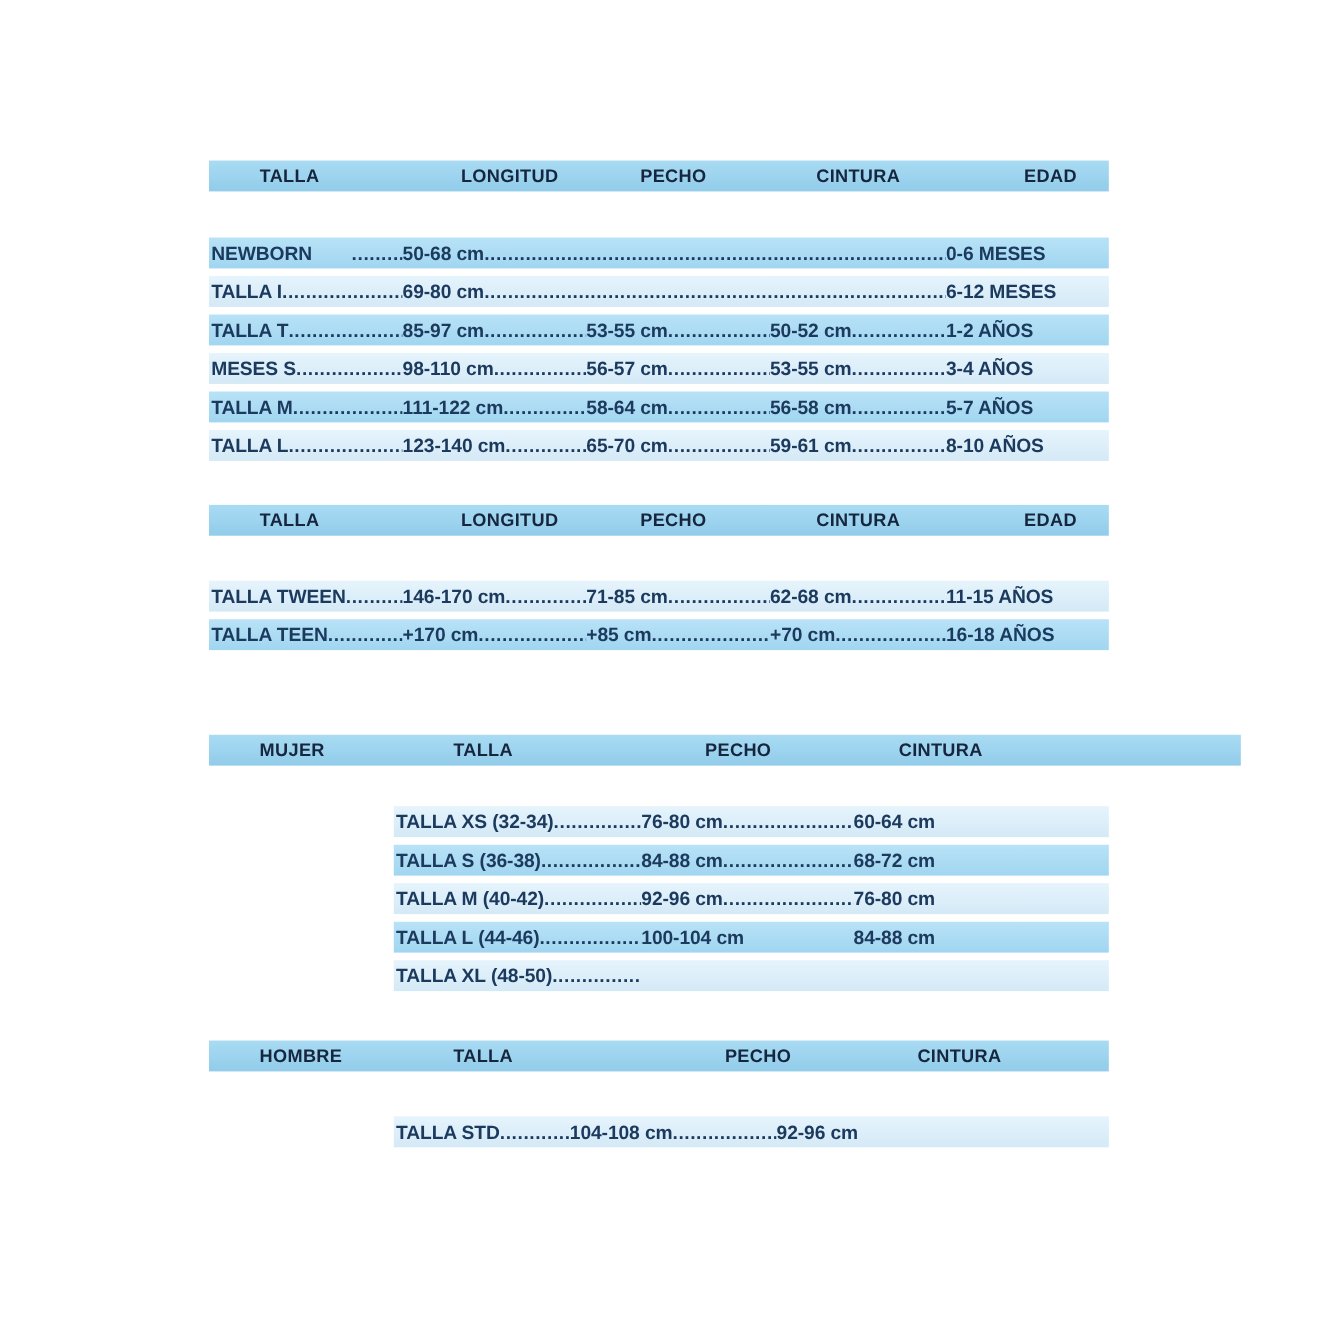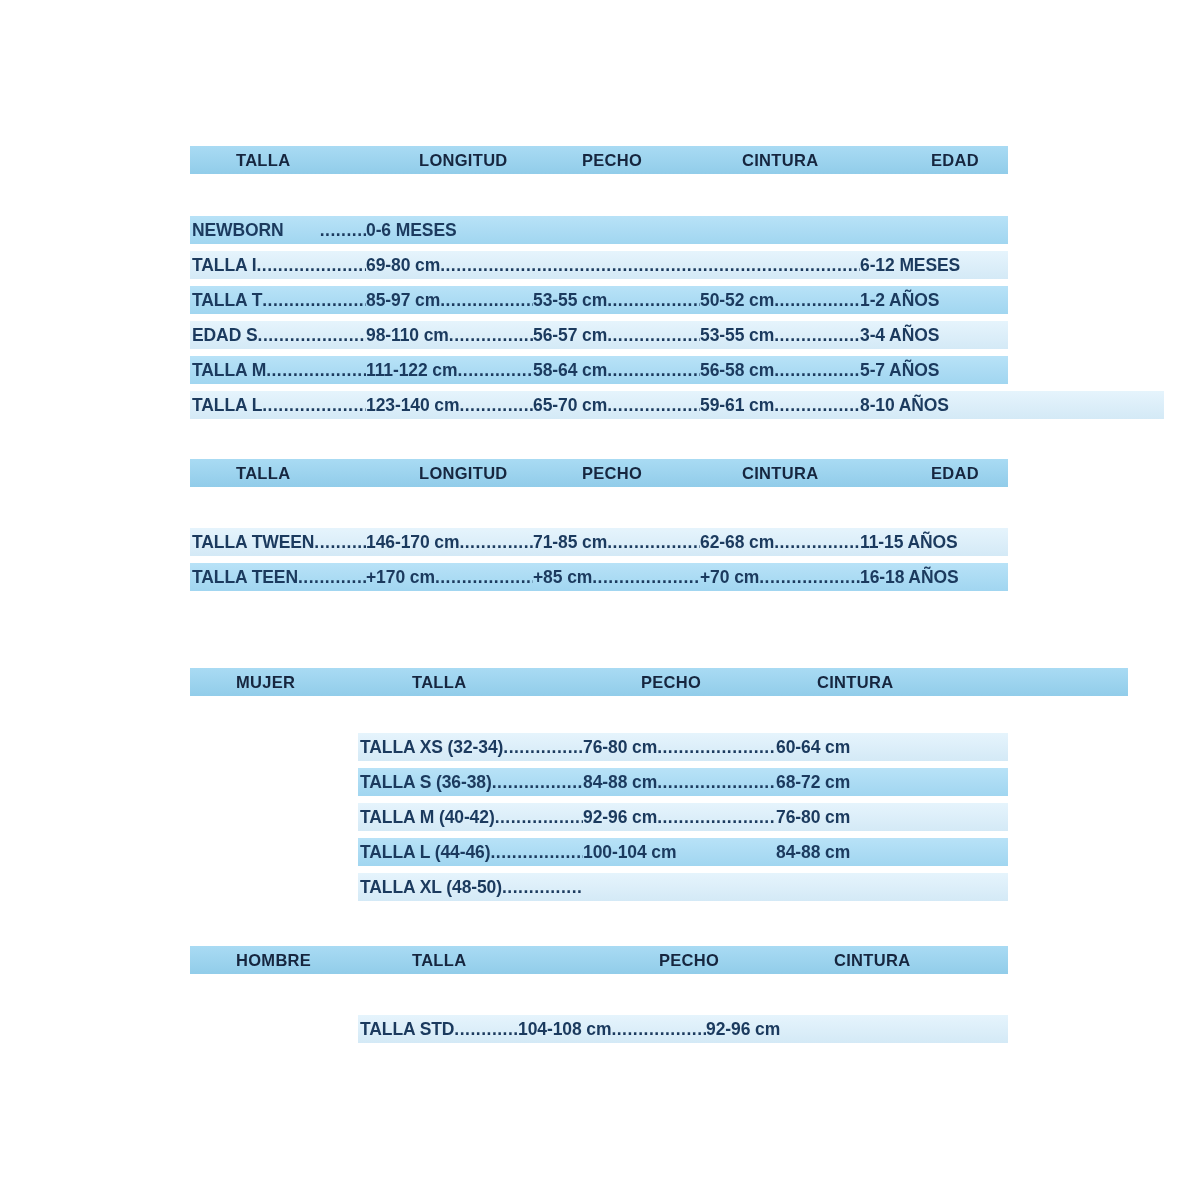--- a/index.html
+++ b/index.html
@@ -52,20 +52,24 @@
       <span class="hcell" style="width: 163px;">LONGITUD</span>
       <span class="hcell" style="width: 160px;">PECHO</span>
       <span class="hcell" style="width: 189px;">CINTURA</span>
       <span class="hcell last">EDAD</span>
     </div>
     <div class="band row dark" style="top: 216px; left: 190px; width: 818px;">
       <div class="cell" style="width: 174px; gap: 36px;">
         <span class="t">NEWBORN</span>
         <span class="leader"></span>
       </div>
+      <div class="cell" style="width: 494px;">
+        <span class="t">50-68 cm</span>
+        <span class="leader"></span>
+      </div>
       <div class="cell last">
         <span class="t">0-6 MESES</span>
       </div>
     </div>
     <div class="band row light" style="top: 251px; left: 190px; width: 818px;">
       <div class="cell" style="width: 174px;">
         <span class="t">TALLA I</span>
         <span class="leader"></span>
       </div>
       <div class="cell" style="width: 494px;">
@@ -92,21 +96,21 @@
       <div class="cell" style="width: 160px;">
         <span class="t">50-52 cm</span>
         <span class="leader"></span>
       </div>
       <div class="cell last">
         <span class="t">1-2 AÑOS</span>
       </div>
     </div>
     <div class="band row light" style="top: 321px; left: 190px; width: 818px;">
       <div class="cell" style="width: 174px;">
-        <span class="t">EDAD S</span>
+        <span class="t">MESES S</span>
         <span class="leader"></span>
       </div>
       <div class="cell" style="width: 167px;">
         <span class="t">98-110 cm</span>
         <span class="leader"></span>
       </div>
       <div class="cell" style="width: 167px;">
         <span class="t">56-57 cm</span>
         <span class="leader"></span>
       </div>
@@ -132,21 +136,21 @@
         <span class="leader"></span>
       </div>
       <div class="cell" style="width: 160px;">
         <span class="t">56-58 cm</span>
         <span class="leader"></span>
       </div>
       <div class="cell last">
         <span class="t">5-7 AÑOS</span>
       </div>
     </div>
-    <div class="band row light" style="top: 391px; left: 190px; width: 974px;">
+    <div class="band row light" style="top: 391px; left: 190px; width: 818px;">
       <div class="cell" style="width: 174px;">
         <span class="t">TALLA L</span>
         <span class="leader"></span>
       </div>
       <div class="cell" style="width: 167px;">
         <span class="t">123-140 cm</span>
         <span class="leader"></span>
       </div>
       <div class="cell" style="width: 167px;">
         <span class="t">65-70 cm</span>

